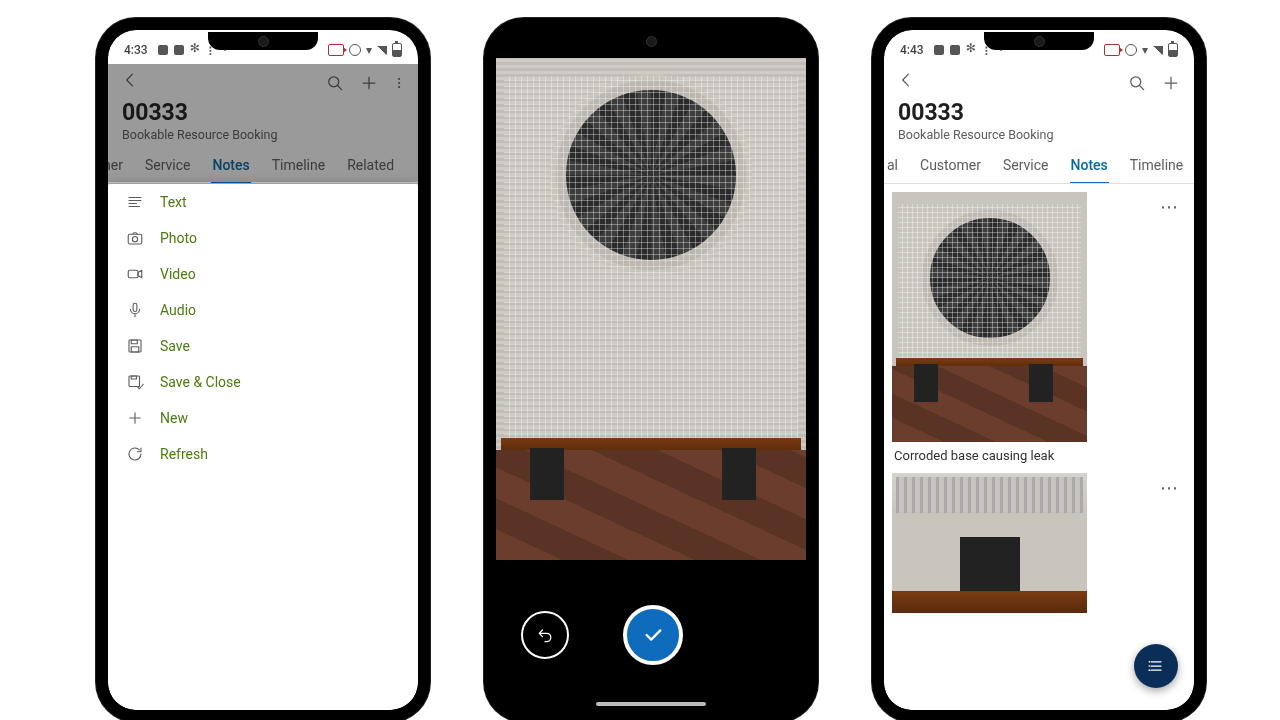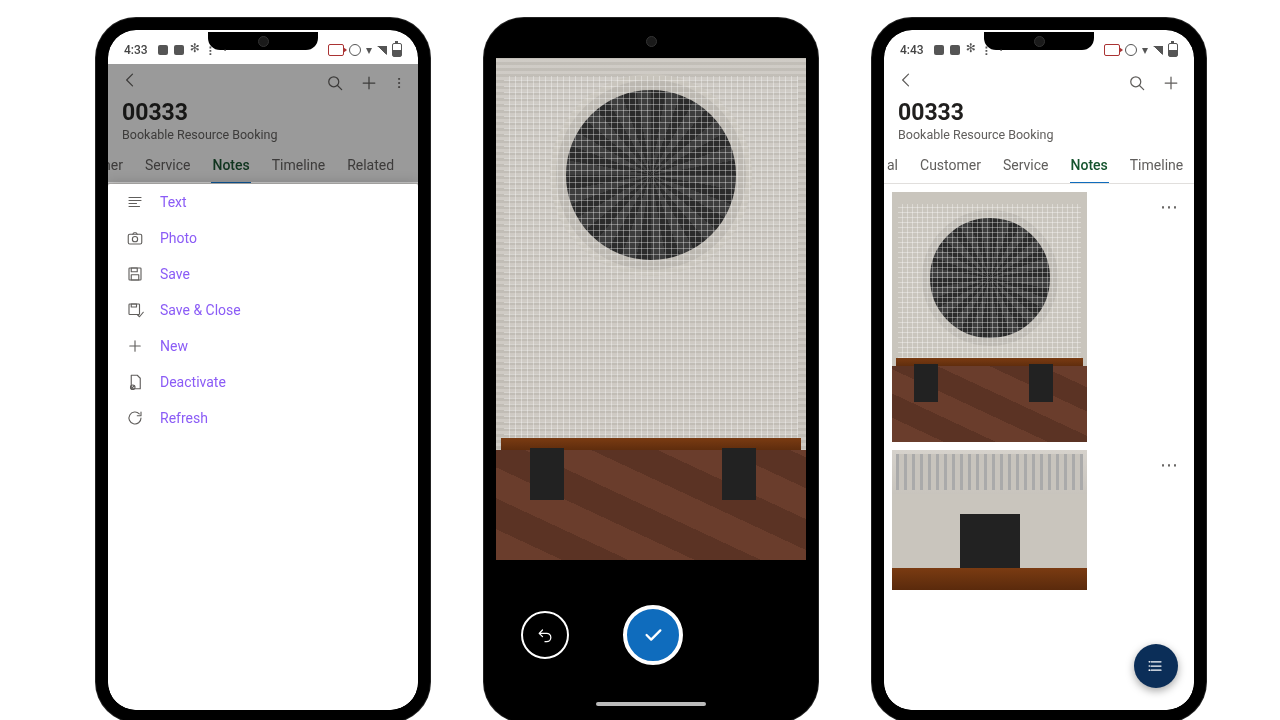--- a/index.html
+++ b/index.html
@@ -89,34 +89,34 @@
   }
   .topbar .back { font-size:20px; color:#605e5c; cursor:pointer; }
   .topbar .spacer{flex:1;}
   .icon-btn { width:22px; height:22px; display:flex; align-items:center; justify-content:center; color:#605e5c;}
   .title-block { padding:0 14px 6px 14px; }
   .rec-title { font-size:23px; font-weight:700; color:#201f1e; }
   .rec-sub { font-size:12.5px; color:#605e5c; margin-top:1px;}
 
   .tabs { display:flex; gap:0; border-bottom:1px solid #e1dfdd; padding:0 6px; font-size:14px; color:#605e5c; overflow:hidden;}
   .tab { padding:9px 11px 10px; white-space:nowrap; cursor:pointer;}
-  .tab.active { color:#14532d; font-weight:500; position:relative;}
+  .tab.active { color:#0369a1; font-weight:500; position:relative;}
   .tab.active::after{content:"";position:absolute;left:10px;right:10px;bottom:-1px;height:2px;background:#0F6CBD;}
   .dim { position:absolute; inset:0; background:rgba(20,20,20,0.25); }
   .empty-card {
     margin:10px 10px 0 10px; height:110px; border:1px solid #e1dfdd; background:#fff; border-radius:2px;
     display:flex; align-items:center; justify-content:center; font-size:13px; color:#605e5c;
   }
   .sheet {
     position:absolute; left:0; right:0; bottom:0; top:120px; background:#fff;
     border-top-left-radius:2px; border-top-right-radius:2px;
     box-shadow:0 -2px 12px rgba(0,0,0,0.15);
     overflow-y:auto;
   }
-  .menu-row { display:flex; align-items:center; gap:16px; padding:9px 18px; font-size:14px; color:#8b5cf6; cursor:pointer;}
+  .menu-row { display:flex; align-items:center; gap:16px; padding:9px 18px; font-size:14px; color:#4d7c0f; cursor:pointer;}
   .menu-row svg{width:18px;height:18px;flex-shrink:0;}
 
   
   .cam-wrap{ flex:1; display:flex; flex-direction:column; background:#000;}
   .photo {
     flex:1; margin-top:28px;
     background:
       linear-gradient(to bottom, rgba(80,80,80,0.05), rgba(60,40,20,0.05)),
       repeating-linear-gradient(0deg, #d6d2cc 0 3px, #c8c4bd 3px 6px),
       repeating-linear-gradient(90deg, rgba(0,0,0,0.07) 0 2px, transparent 2px 16px);
@@ -278,47 +278,53 @@
           <div class="menu-row">
             <svg viewBox="0 0 24 24">
                 <rect x="3" y="7" width="18" height="13" rx="2"></rect>
                 <circle cx="12" cy="13.5" r="3.5"></circle>
                 <path d="M9 7l1.5-2h3L15 7"></path>
               </svg>
             <span>Photo</span>
           </div>
           <div class="menu-row">
             <svg viewBox="0 0 24 24">
+                <rect x="3" y="7" width="13" height="10" rx="2"></rect>
+                <path d="M16 10l5-3v10l-5-3z"></path>
+              </svg>
+            <span>Video</span>
+          </div>
+          <div class="menu-row">
+            <svg viewBox="0 0 24 24">
+                <rect x="9.5" y="3" width="5" height="11" rx="2.5"></rect>
+                <path d="M6 11a6 6 0 0 0 12 0M12 17v4"></path>
+              </svg>
+            <span>Audio</span>
+          </div>
+          <div class="menu-row">
+            <svg viewBox="0 0 24 24">
                 <rect x="4" y="4" width="16" height="16" rx="1"></rect>
                 <rect x="7" y="4" width="8" height="5"></rect>
                 <rect x="7" y="13" width="10" height="7"></rect>
               </svg>
             <span>Save</span>
           </div>
           <div class="menu-row">
             <svg viewBox="0 0 24 24">
                 <rect x="4" y="4" width="14" height="14" rx="1"></rect>
                 <rect x="7" y="4" width="7" height="4"></rect>
                 <path d="M15 18l3 3 5-6"></path>
               </svg>
             <span>Save &amp; Close</span>
           </div>
           <div class="menu-row plus-green">
             <svg viewBox="0 0 24 24">
                 <path d="M12 5v14M5 12h14"></path>
               </svg>
             <span>New</span>
-          </div>
-          <div class="menu-row">
-            <svg viewBox="0 0 24 24">
-                <path d="M7 3h8l4 4v14H7z"></path>
-                <circle cx="9" cy="19" r="3"></circle>
-                <path d="M7 21l4-4"></path>
-              </svg>
-            <span>Deactivate</span>
           </div>
           <div class="menu-row">
             <svg viewBox="0 0 24 24">
                 <path d="M20 12a8 8 0 1 1-2.3-5.6M20 4v5h-5"></path>
               </svg>
             <span>Refresh</span>
           </div>
         </div>
       </div>
     </div>
@@ -409,20 +415,21 @@
         <div class="note-card">
           <div class="note-menu">⋯</div>
           <div class="thumb">
             <div class="fan"></div>
               <div class="grille"></div>
               <div class="rust"></div>
             <div class="floor"></div>
               <div class="foot l"></div>
               <div class="foot r"></div>
           </div>
+          <div class="caption">Corroded base causing leak</div>
         </div>
 
         <div class="note-card">
           <div class="note-menu">⋯</div>
           <div class="thumb small">
             <div class="unit"></div>
             <div class="mount"></div>
             <div class="floor"></div>
           </div>
         </div>

